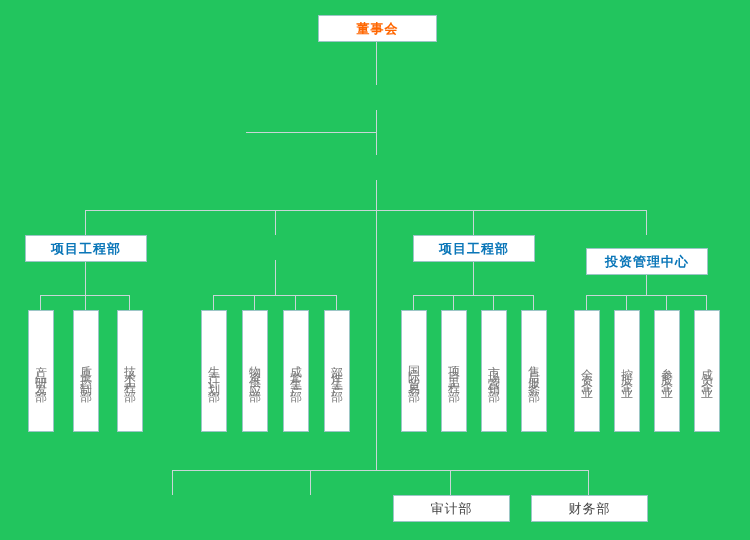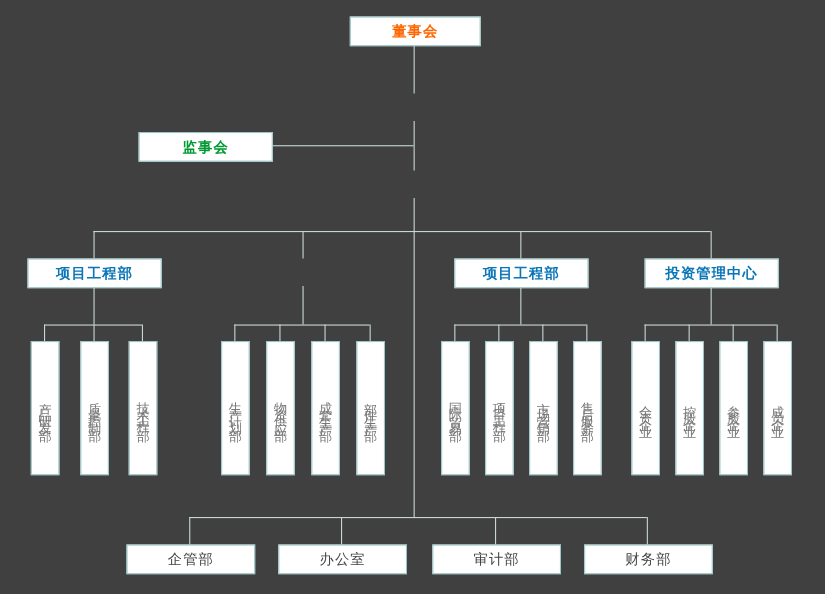--- a/index.html
+++ b/index.html
@@ -1,17 +1,17 @@
 <!DOCTYPE html>
 <html style="--orange: #ff6600; --green: #009933; --blue: #0a76b8; --gray: #777777; --dark: #444444; --border: #9cc6c6; --line: #c8d6d6;"><head>
 <meta charset="utf-8">
 <style>
   html, body { margin: 0; padding: 0; background: #ffffff; }
   body { font-family: "Liberation Sans", "DejaVu Sans", sans-serif; }
-  .chart { position: relative; width: 750px; height: 540px; background: #404040; overflow: hidden; }
+  .chart { position: relative; width: 750px; height: 540px; background: #22c55e; overflow: hidden; }
 
   .line { position: absolute; background: var(--line, #c8d6d6); }
   .vl { width: 1px; }
   .hl { height: 1px; }
 
   .box {
     position: absolute; background: #fff;
     border: 1px solid var(--border, #9cc6c6);
     display: flex; align-items: center; justify-content: center;
   }
@@ -70,25 +70,24 @@
   <div class="line vl" style="left:666px;top:295px;height:15px"></div>
   <div class="line vl" style="left:706px;top:295px;height:15px"></div>
 
   <div class="line hl" style="left:172px;top:470px;width:416px"></div>
   <div class="line vl" style="left:172px;top:470px;height:25px"></div>
   <div class="line vl" style="left:310px;top:470px;height:25px"></div>
   <div class="line vl" style="left:450px;top:470px;height:25px"></div>
   <div class="line vl" style="left:588px;top:470px;height:25px"></div>
 
   <div class="box hbox orange" style="left:318px;top:15px;width:117px">董事会</div>
-  <div class="box hbox green" style="left:126px;top:120px;width:120px">监事会</div>
 
   <div class="box hbox blue" style="left:25px;top:235px;width:120px">项目工程部</div>
   <div class="box hbox blue" style="left:413px;top:235px;width:120px">项目工程部</div>
-  <div class="box hbox blue" style="left:586px;top:235px;width:120px">投资管理中心</div>
+  <div class="box hbox blue" style="left:586px;top:248px;width:120px">投资管理中心</div>
 
   <div class="box vbox" style="left:28px">
       <span>产品研发部</span>
     </div>
   <div class="box vbox" style="left:73px">
       <span>质量控制部</span>
     </div>
   <div class="box vbox" style="left:117px">
       <span>技术工程部</span>
     </div>
@@ -125,18 +124,16 @@
   <div class="box vbox" style="left:614px">
       <span>控股企业</span>
     </div>
   <div class="box vbox" style="left:654px">
       <span>参股企业</span>
     </div>
   <div class="box vbox" style="left:694px">
       <span>成员企业</span>
     </div>
 
-  <div class="box hbox dark" style="left:115px;top:495px;width:115px">企管部</div>
-  <div class="box hbox dark" style="left:253px;top:495px;width:115px">办公室</div>
   <div class="box hbox dark" style="left:531px;top:495px;width:115px">财务部</div>
   <div class="box hbox dark" style="left:393px;top:495px;width:115px">审计部</div>
 
 </div>
 
 </body></html>

